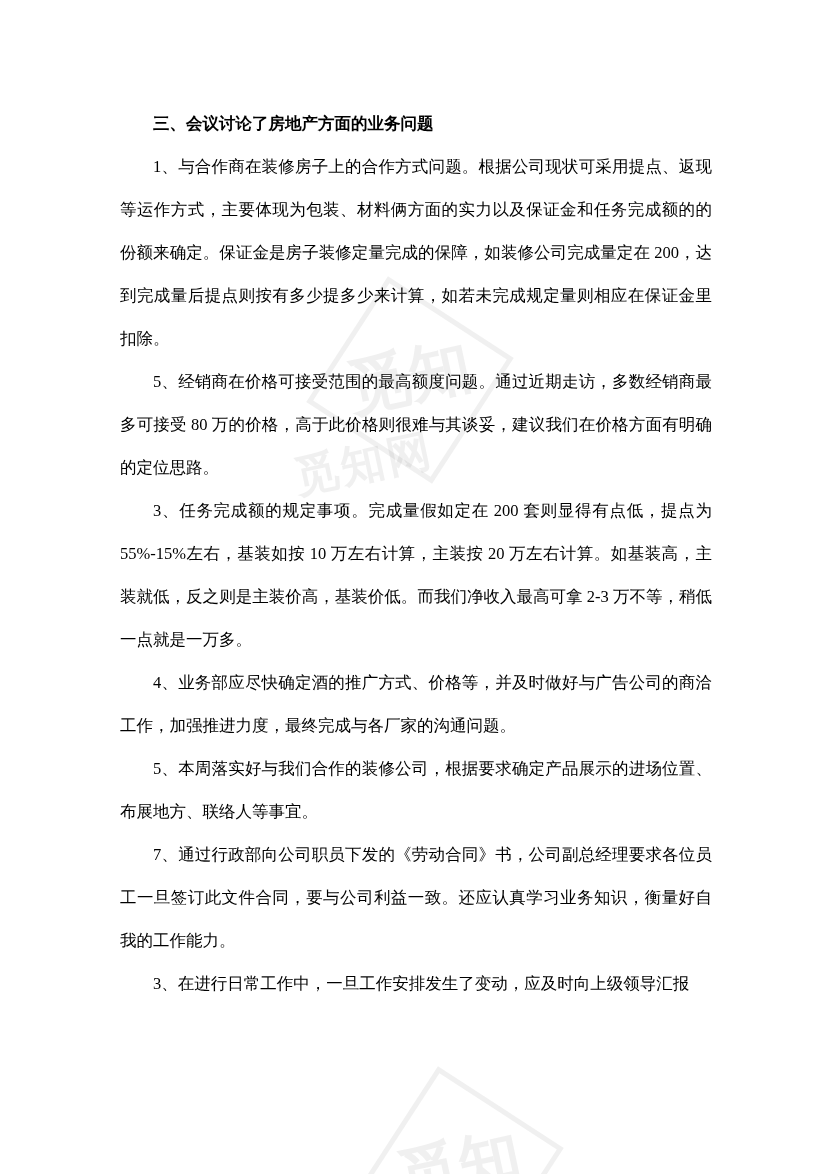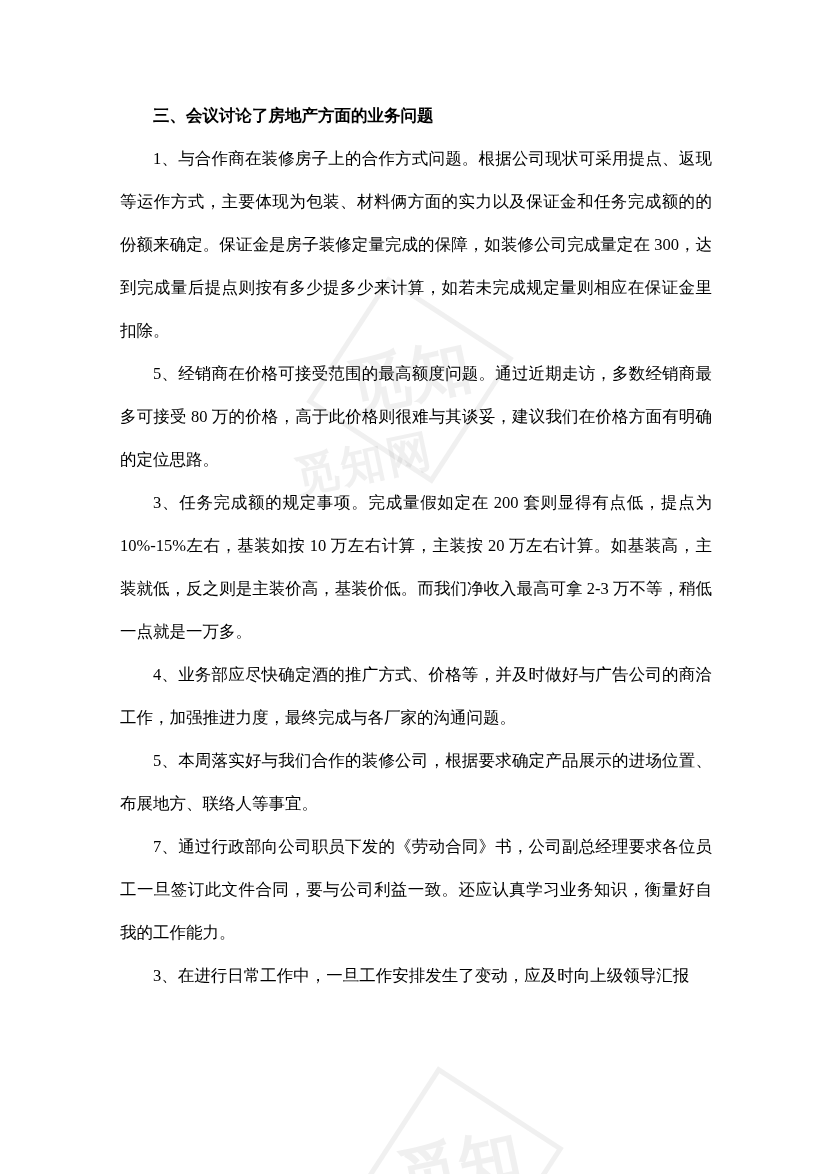--- a/index.html
+++ b/index.html
@@ -10,21 +10,21 @@
     height: 1174px;
     margin: 0 auto;
     background: #ffffff;
     overflow: hidden;
     font-family: "Liberation Serif", "DejaVu Serif", serif;
     color: #000000;
   }
   .content {
     position: absolute;
     left: 120px;
-    top: 94px;
+    top: 102px;
     width: 592px;
     font-size: 16.5px;
     line-height: 43px;
     text-align: justify;
   }
   .content p { text-indent: 2em; }
   .heading { font-weight: bold; }
 
   
   .watermark { position: absolute; pointer-events: none; }
@@ -70,22 +70,22 @@
 
   <div class="watermark wm-bottom">
     <div class="wm-inner">
       <div class="wm-diamond"></div>
       <div class="wm-glyph">觅知</div>
     </div>
   </div>
 
   <div class="content">
     <p class="heading">三、会议讨论了房地产方面的业务问题</p>
-    <p>1、与合作商在装修房子上的合作方式问题。根据公司现状可采用提点、返现等运作方式，主要体现为包装、材料俩方面的实力以及保证金和任务完成额的的份额来确定。保证金是房子装修定量完成的保障，如装修公司完成量定在 300，达到完成量后提点则按有多少提多少来计算，如若未完成规定量则相应在保证金里扣除。</p>
+    <p>1、与合作商在装修房子上的合作方式问题。根据公司现状可采用提点、返现等运作方式，主要体现为包装、材料俩方面的实力以及保证金和任务完成额的的份额来确定。保证金是房子装修定量完成的保障，如装修公司完成量定在 200，达到完成量后提点则按有多少提多少来计算，如若未完成规定量则相应在保证金里扣除。</p>
     <p>5、经销商在价格可接受范围的最高额度问题。通过近期走访，多数经销商最多可接受 80 万的价格，高于此价格则很难与其谈妥，建议我们在价格方面有明确的定位思路。</p>
-    <p>3、任务完成额的规定事项。完成量假如定在 200 套则显得有点低，提点为 10%-15%左右，基装如按 10 万左右计算，主装按 20 万左右计算。如基装高，主装就低，反之则是主装价高，基装价低。而我们净收入最高可拿 2-3 万不等，稍低一点就是一万多。</p>
+    <p>3、任务完成额的规定事项。完成量假如定在 200 套则显得有点低，提点为 55%-15%左右，基装如按 10 万左右计算，主装按 20 万左右计算。如基装高，主装就低，反之则是主装价高，基装价低。而我们净收入最高可拿 2-3 万不等，稍低一点就是一万多。</p>
     <p>4、业务部应尽快确定酒的推广方式、价格等，并及时做好与广告公司的商洽工作，加强推进力度，最终完成与各厂家的沟通问题。</p>
     <p>5、本周落实好与我们合作的装修公司，根据要求确定产品展示的进场位置、布展地方、联络人等事宜。</p>
     <p>7、通过行政部向公司职员下发的《劳动合同》书，公司副总经理要求各位员工一旦签订此文件合同，要与公司利益一致。还应认真学习业务知识，衡量好自我的工作能力。</p>
     <p>3、在进行日常工作中，一旦工作安排发生了变动，应及时向上级领导汇报</p>
   </div>
 
 </div>
 
 </body></html>

